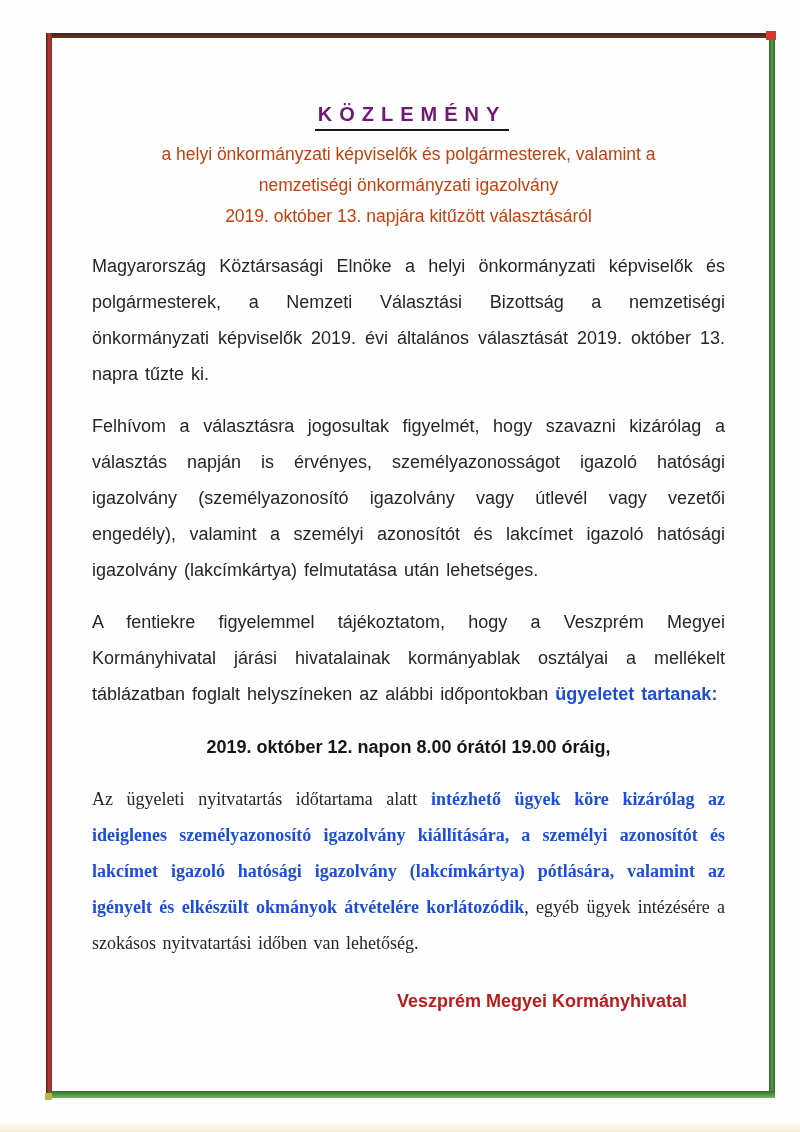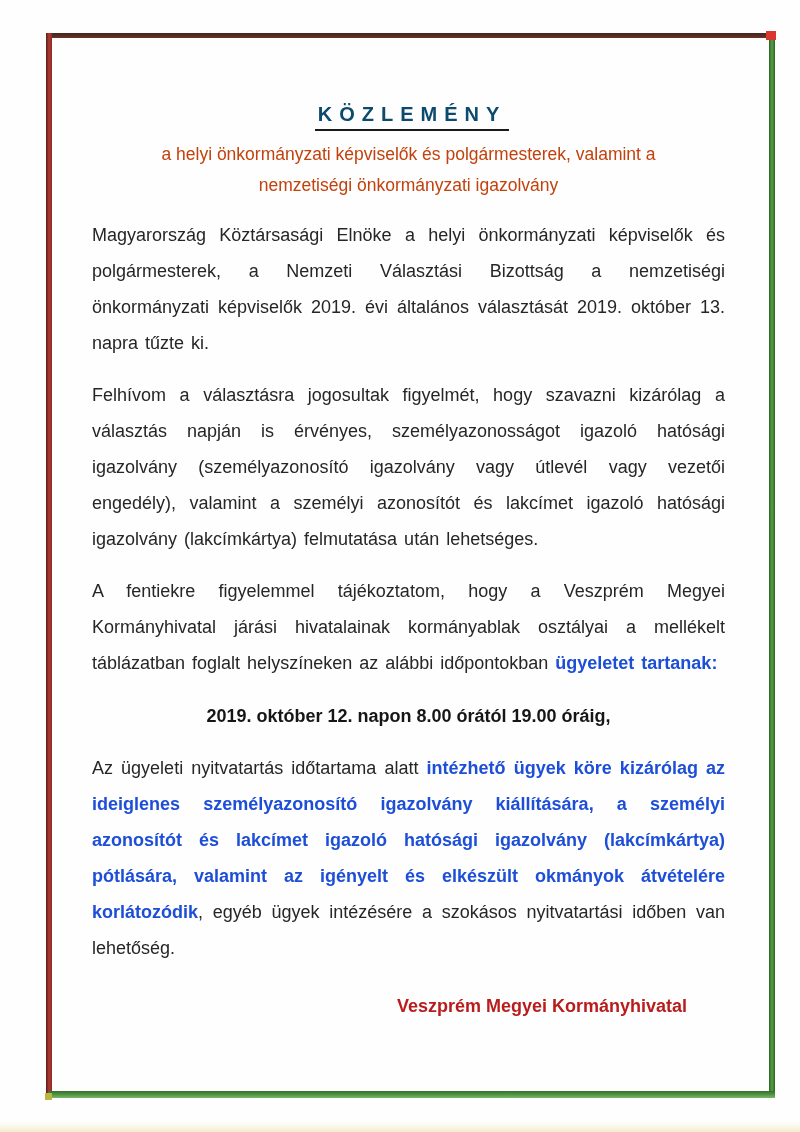--- a/index.html
+++ b/index.html
@@ -24,37 +24,37 @@
   .corner-tr    { position:absolute; left:766px; top:31px;   width:10px;  height:9px;  background:#d9372e; }
   .corner-bl    { position:absolute; left:45px;  top:1093px; width:7px;   height:7px;  background:#bdb542; }
   .paper-edge   { position:absolute; left:0;     top:1122px; width:800px; height:10px;
                   background: linear-gradient(to bottom, #ffffff, #f4ebcd); }
 
   .content { position:absolute; left:92px; top:33px; width:633px; }
 
   .title-wrap { text-align:center; margin-top:70px; }
   .doc-title {
     display:inline-block;
-    font-size:20px; font-weight:bold; color:#0c4a6e;
+    font-size:20px; font-weight:bold; color:#701a75;
     letter-spacing:7px; margin-right:-7px;
     border-bottom:2px solid #1a1a1a; padding:0 3px 3px 3px;
   }
   .subtitle { text-align:center; margin-top:8px; font-size:17.5px; line-height:31px; color:#c2410c; }
 
   p.body-par {
     margin:16px 0 0 0;
     font-size:18px; line-height:36px;
     text-align:justify; word-spacing:2px; color:#262626;
   }
   p.body-par .b, .bold { font-weight:bold; color:#1d4ed8; }
 
   .duty-hours { margin-top:17px; text-align:center; font-size:18px; font-weight:bold;
                 line-height:36px; color:#161616; }
 
-  .scope-par { margin-top:26px; }
+  .scope-par { margin-top:26px;font-family:Liberation Serif, serif; }
 
   .signature { margin-top:30px; text-align:right; padding-right:38px;
                font-size:18px; font-weight:bold; color:#b91c1c; }
 </style>
 </head>
 <body>
 
 <div class="page">
 
   <div class="frame-top"></div>
@@ -67,20 +67,21 @@
 
   <div class="content">
 
     <div class="title-wrap">
       <span class="doc-title">KÖZLEMÉNY</span>
     </div>
 
     <div class="subtitle">
       <div>a helyi önkormányzati képviselők és polgármesterek, valamint a</div>
       <div>nemzetiségi önkormányzati igazolvány</div>
+      <div>2019. október 13. napjára kitűzött választásáról</div>
     </div>
 
     <p class="body-par"><span>Magyarország Köztársasági Elnöke a helyi önkormányzati képviselők és polgármesterek, a Nemzeti Választási Bizottság a nemzetiségi önkormányzati képviselők 2019. évi általános választását 2019. október 13. napra tűzte ki.</span></p>
 
     <p class="body-par"><span>Felhívom a választásra jogosultak figyelmét, hogy szavazni kizárólag a választás napján is érvényes, személyazonosságot igazoló hatósági igazolvány (személyazonosító igazolvány vagy útlevél vagy vezetői engedély), valamint a személyi azonosítót és lakcímet igazoló hatósági igazolvány (lakcímkártya) felmutatása után lehetséges.</span></p>
 
     <p class="body-par"><span>A fentiekre figyelemmel tájékoztatom, hogy a Veszprém Megyei Kormányhivatal járási hivatalainak kormányablak osztályai a mellékelt táblázatban foglalt helyszíneken az alábbi időpontokban </span><span class="b">ügyeletet tartanak:</span></p>
 
     <div class="duty-hours">
       <div>2019. október 12. napon 8.00 órától 19.00 óráig,</div>

